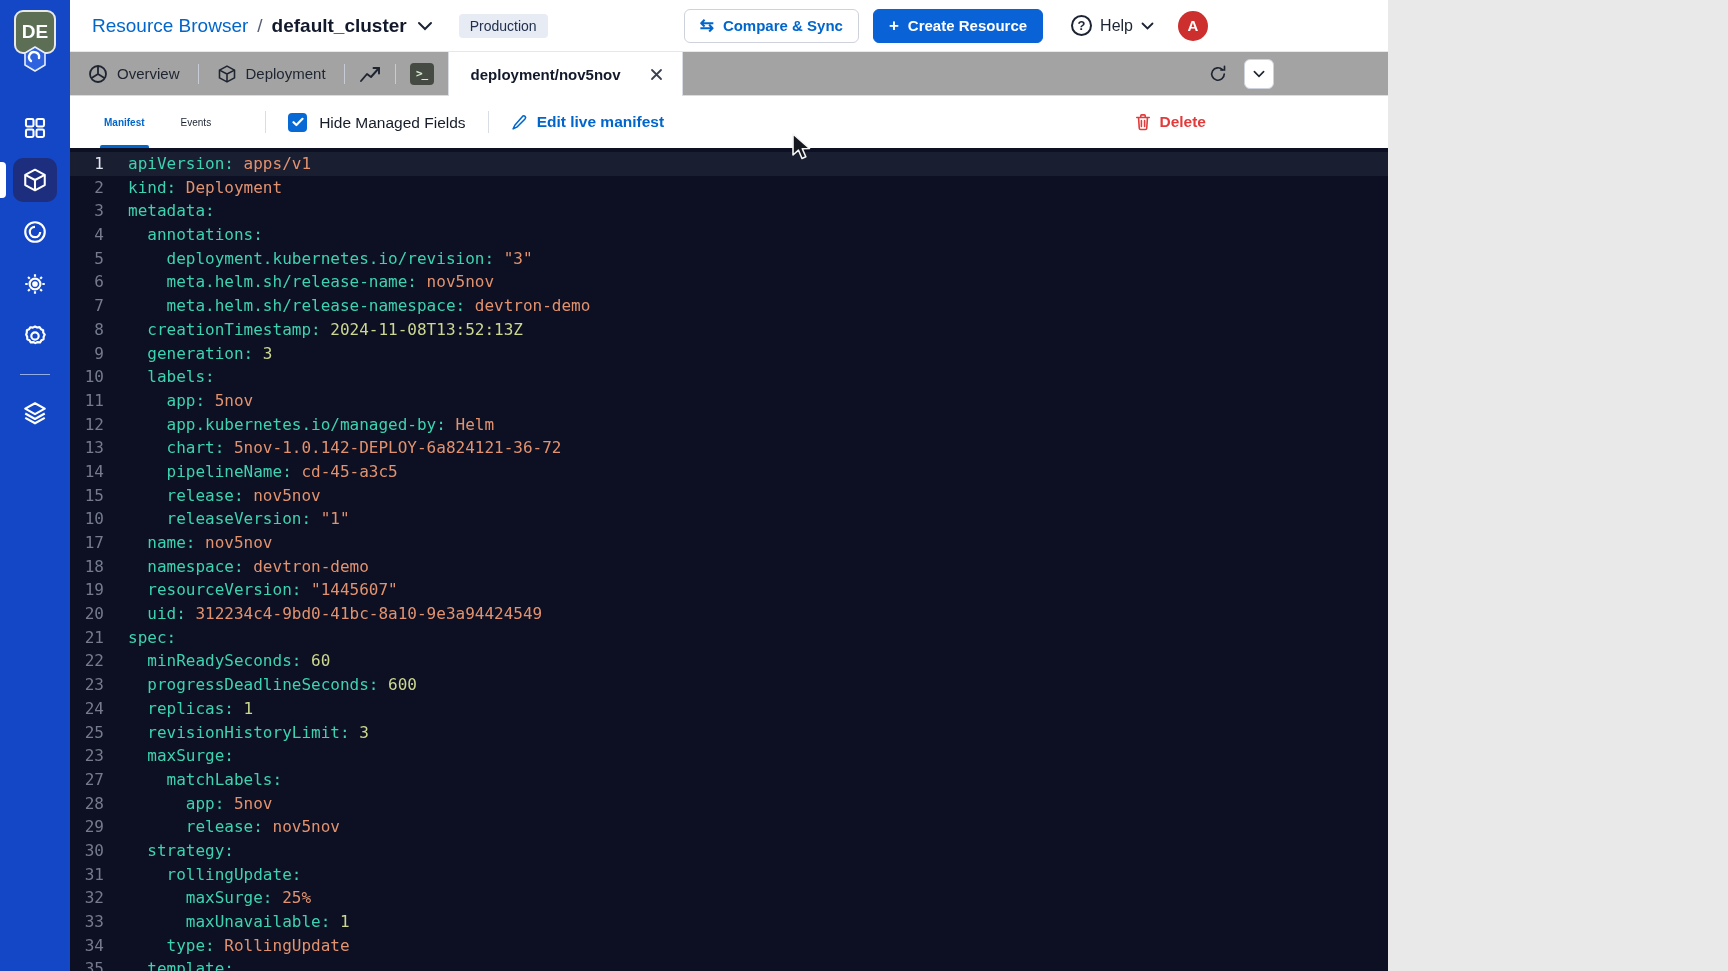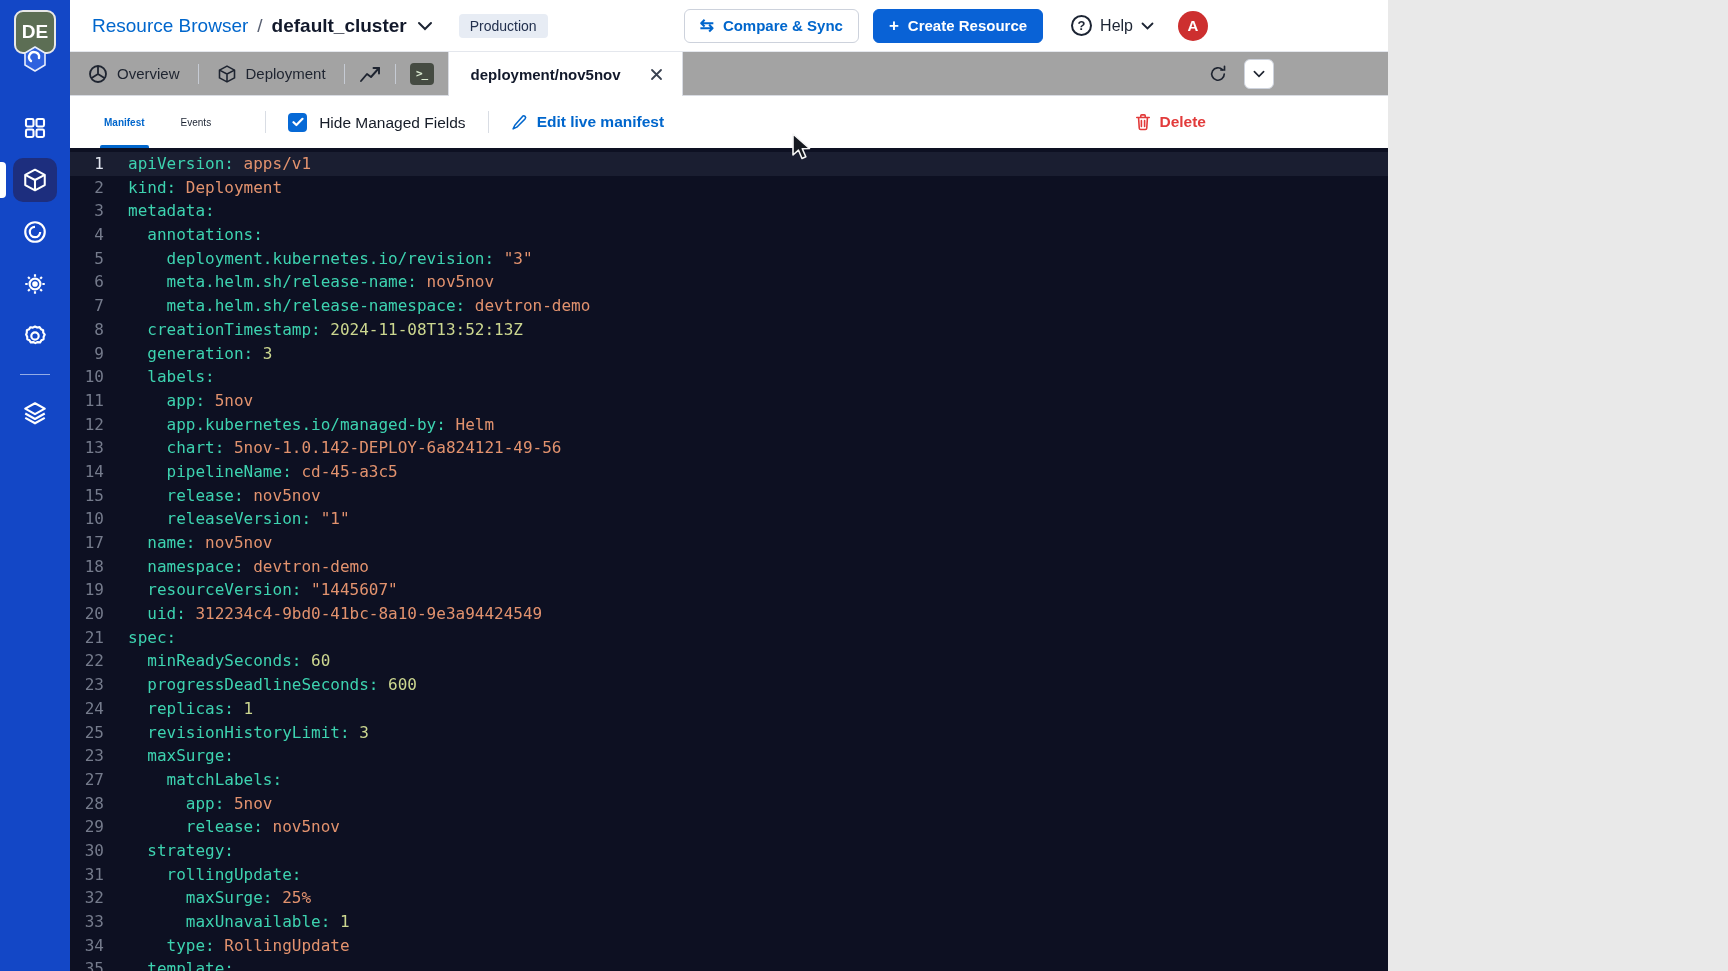--- a/index.html
+++ b/index.html
@@ -339,21 +339,21 @@
         <div class="code-line"><span class="ln">3</span><span class="code"><span class="tok-key">metadata:</span></span></div>
         <div class="code-line"><span class="ln">4</span><span class="code"><span class="tok-key">  annotations:</span></span></div>
         <div class="code-line"><span class="ln">5</span><span class="code"><span class="tok-key">    deployment.kubernetes.io/revision:</span><span class="tok-string"> "3"</span></span></div>
         <div class="code-line"><span class="ln">6</span><span class="code"><span class="tok-key">    meta.helm.sh/release-name:</span><span class="tok-string"> nov5nov</span></span></div>
         <div class="code-line"><span class="ln">7</span><span class="code"><span class="tok-key">    meta.helm.sh/release-namespace:</span><span class="tok-string"> devtron-demo</span></span></div>
         <div class="code-line"><span class="ln">8</span><span class="code"><span class="tok-key">  creationTimestamp:</span><span class="tok-number"> 2024-11-08T13:52:13Z</span></span></div>
         <div class="code-line"><span class="ln">9</span><span class="code"><span class="tok-key">  generation:</span><span class="tok-number"> 3</span></span></div>
         <div class="code-line"><span class="ln">10</span><span class="code"><span class="tok-key">  labels:</span></span></div>
         <div class="code-line"><span class="ln">11</span><span class="code"><span class="tok-key">    app:</span><span class="tok-string"> 5nov</span></span></div>
         <div class="code-line"><span class="ln">12</span><span class="code"><span class="tok-key">    app.kubernetes.io/managed-by:</span><span class="tok-string"> Helm</span></span></div>
-        <div class="code-line"><span class="ln">13</span><span class="code"><span class="tok-key">    chart:</span><span class="tok-string"> 5nov-1.0.142-DEPLOY-6a824121-49-56</span></span></div>
+        <div class="code-line"><span class="ln">13</span><span class="code"><span class="tok-key">    chart:</span><span class="tok-string"> 5nov-1.0.142-DEPLOY-6a824121-36-72</span></span></div>
         <div class="code-line"><span class="ln">14</span><span class="code"><span class="tok-key">    pipelineName:</span><span class="tok-string"> cd-45-a3c5</span></span></div>
         <div class="code-line"><span class="ln">15</span><span class="code"><span class="tok-key">    release:</span><span class="tok-string"> nov5nov</span></span></div>
         <div class="code-line"><span class="ln">10</span><span class="code"><span class="tok-key">    releaseVersion:</span><span class="tok-string"> "1"</span></span></div>
         <div class="code-line"><span class="ln">17</span><span class="code"><span class="tok-key">  name:</span><span class="tok-string"> nov5nov</span></span></div>
         <div class="code-line"><span class="ln">18</span><span class="code"><span class="tok-key">  namespace:</span><span class="tok-string"> devtron-demo</span></span></div>
         <div class="code-line"><span class="ln">19</span><span class="code"><span class="tok-key">  resourceVersion:</span><span class="tok-string"> "1445607"</span></span></div>
         <div class="code-line"><span class="ln">20</span><span class="code"><span class="tok-key">  uid:</span><span class="tok-string"> 312234c4-9bd0-41bc-8a10-9e3a94424549</span></span></div>
         <div class="code-line"><span class="ln">21</span><span class="code"><span class="tok-key">spec:</span></span></div>
         <div class="code-line"><span class="ln">22</span><span class="code"><span class="tok-key">  minReadySeconds:</span><span class="tok-number"> 60</span></span></div>
         <div class="code-line"><span class="ln">23</span><span class="code"><span class="tok-key">  progressDeadlineSeconds:</span><span class="tok-number"> 600</span></span></div>

